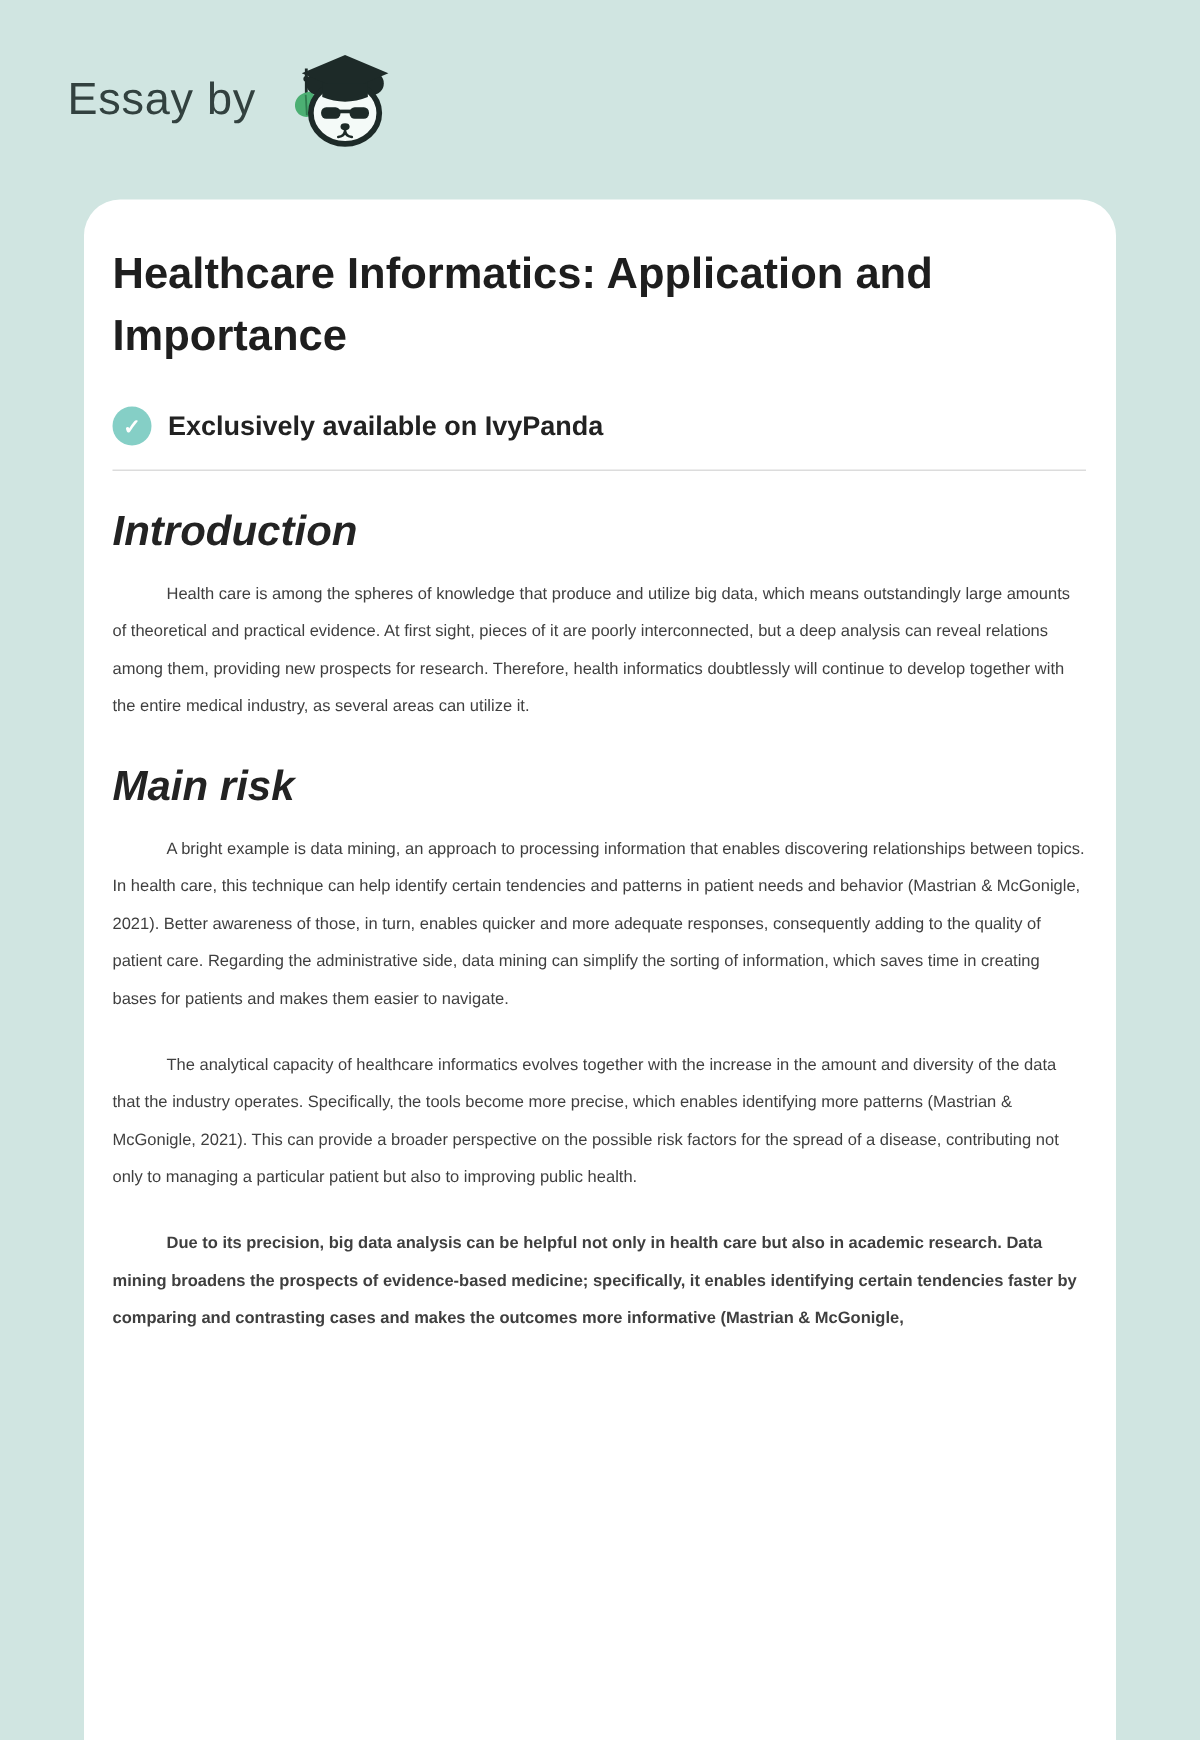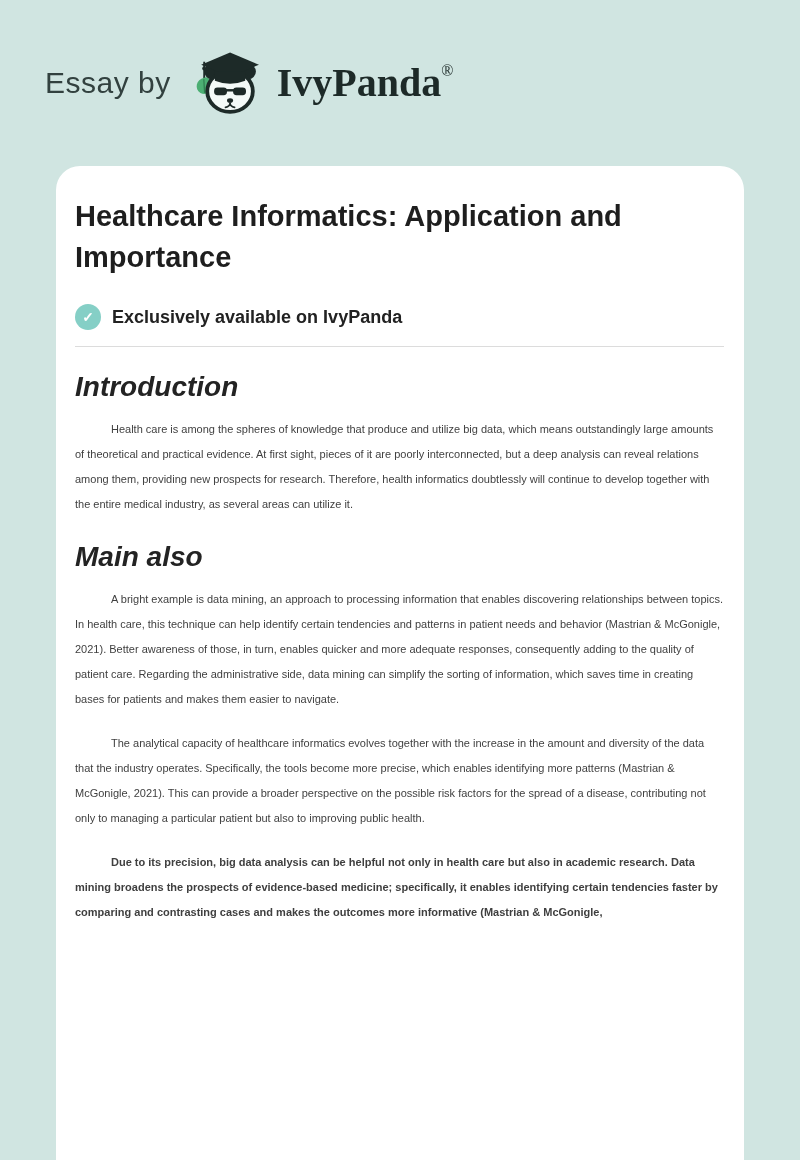--- a/index.html
+++ b/index.html
@@ -7,21 +7,21 @@
   body {
     width: 800px;
     height: 1160px;
     background: #d0e5e1;
     font-family: "Liberation Sans", sans-serif;
     overflow: hidden;
   }
 
   
   .site-header {
-    height: 166px;
+    height: 133px;
     display: flex;
     align-items: center;
     padding-left: 45px;
   }
   .essay-by {
     font-size: 30px;
     color: #32413f;
     letter-spacing: 0.5px;
   }
   .logo-wrap {
@@ -128,33 +128,32 @@
       <path d="M34 35 L34 47 Q54 55 74 47 L74 35 Z" fill="#1d2a28"></path>
 
       <rect x="33" y="56" width="17" height="10" rx="4.5" fill="#1d2a28"></rect>
       <rect x="58" y="56" width="17" height="10" rx="4.5" fill="#1d2a28"></rect>
       <rect x="47" y="58" width="14" height="3.2" fill="#1d2a28"></rect>
 
       <ellipse cx="54" cy="73" rx="4" ry="3" fill="#1d2a28"></ellipse>
       <path d="M54 76 Q54 81 48 82 M54 76 Q54 81 60 82" stroke="#1d2a28" stroke-width="2.2" fill="none" stroke-linecap="round"></path>
     </svg>
   </span>
-  <span class="brand"><span>IvyPanda</span><sup>®</sup></span>
 </header>
 
 <main class="card">
   <h1 class="doc-title">Healthcare Informatics: Application and Importance</h1>
 
   <div class="exclusive-row">
     <span class="check-circle">✓</span>
     <span class="exclusive-text">Exclusively available on IvyPanda</span>
   </div>
 
   <hr class="divider">
 
   <h2 class="section-heading">Introduction</h2>
   <p class="body-para">Health care is among the spheres of knowledge that produce and utilize big data, which means outstandingly large amounts of theoretical and practical evidence. At first sight, pieces of it are poorly interconnected, but a deep analysis can reveal relations among them, providing new prospects for research. Therefore, health informatics doubtlessly will continue to develop together with the entire medical industry, as several areas can utilize it.</p>
 
-  <h2 class="section-heading">Main also</h2>
+  <h2 class="section-heading">Main risk</h2>
   <p class="body-para">A bright example is data mining, an approach to processing information that enables discovering relationships between topics. In health care, this technique can help identify certain tendencies and patterns in patient needs and behavior (Mastrian &amp; McGonigle, 2021). Better awareness of those, in turn, enables quicker and more adequate responses, consequently adding to the quality of patient care. Regarding the administrative side, data mining can simplify the sorting of information, which saves time in creating bases for patients and makes them easier to navigate.</p>
   <p class="body-para">The analytical capacity of healthcare informatics evolves together with the increase in the amount and diversity of the data that the industry operates. Specifically, the tools become more precise, which enables identifying more patterns (Mastrian &amp; McGonigle, 2021). This can provide a broader perspective on the possible risk factors for the spread of a disease, contributing not only to managing a particular patient but also to improving public health.</p>
   <p class="body-para">Due to its precision, big data analysis can be helpful not only in health care but also in academic research. Data mining broadens the prospects of evidence-based medicine; specifically, it enables identifying certain tendencies faster by comparing and contrasting cases and makes the outcomes more informative (Mastrian &amp; McGonigle,</p>
 </main>
 
 </body></html>

